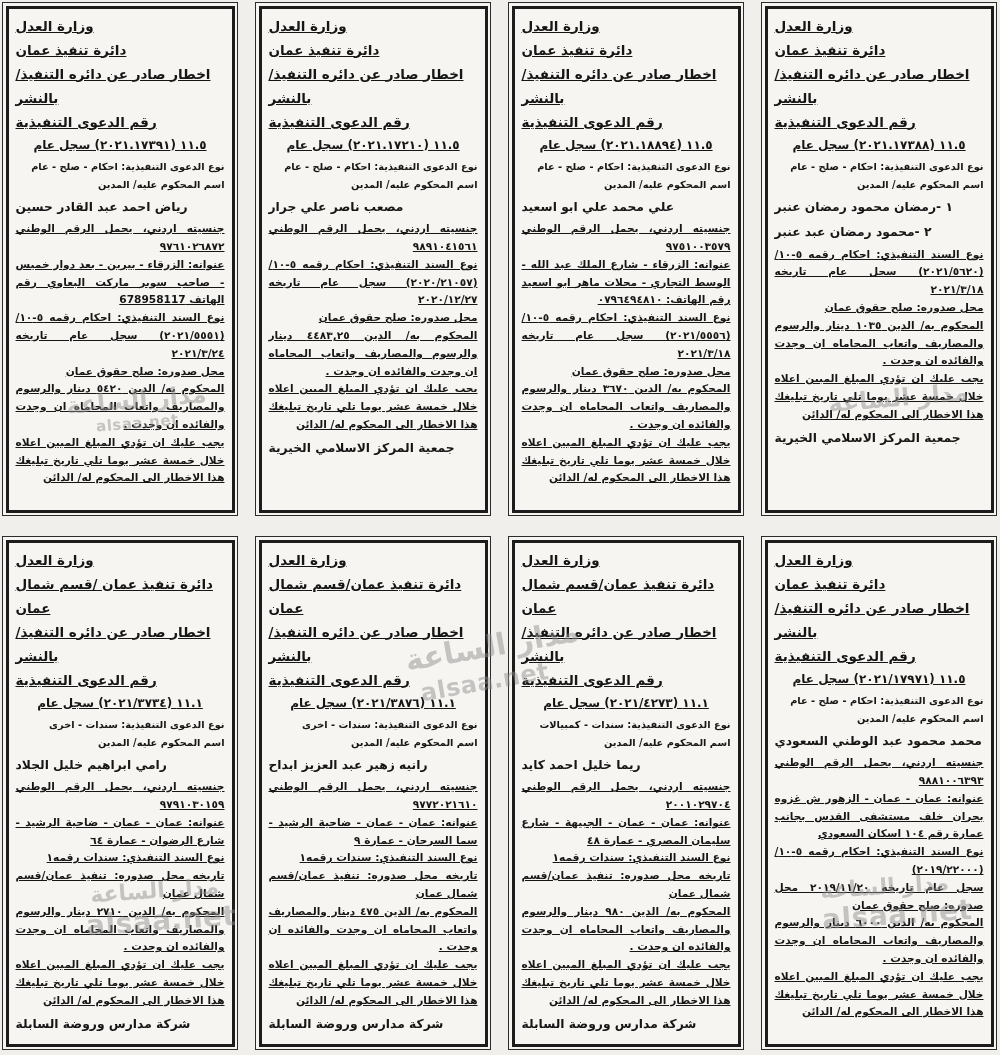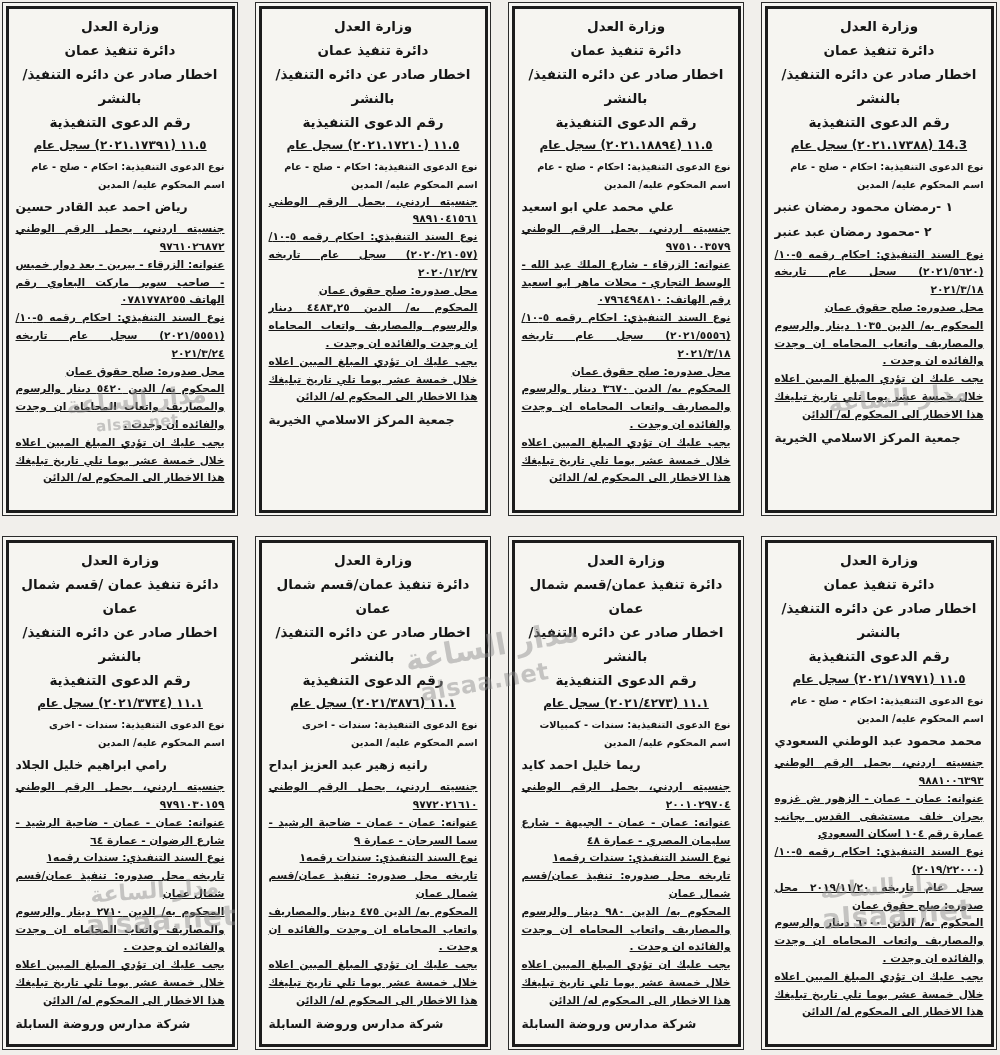--- a/index.html
+++ b/index.html
@@ -28,21 +28,21 @@
     padding:2.5px;
   }
   .notice .inner{
     box-sizing:border-box;
     height:100%;
     border:3px solid #1c1c1c;
     padding:5px 7px 4px 7px;
     overflow:hidden;
   }
   .ln{font-weight:700;}
-  .c-hdr {text-align:center;font-size:13.5px;line-height:1.78;}
+  .c-hdr {text-align:left;font-size:13.5px;line-height:1.78;text-decoration:underline;}
   .c-case{text-align:center;font-size:12px;line-height:1.65;margin:2px 0 3px 0;text-decoration:underline;}
   .c-meta{text-align:right;font-size:9.8px;line-height:1.75;}
   .c-name{text-align:left;font-size:12.3px;line-height:1.75;margin:4px 0 2px 0;}
   .c-body{text-align:justify;text-justify:inter-word;font-size:10.6px;line-height:1.68;text-decoration:underline;}
   .c-cred{text-align:left;font-size:12.3px;line-height:1.7;margin:4px 0 2px 0;}
   .wm-layer{position:absolute;inset:0;pointer-events:none;}
   .wm{
     position:absolute;
     color:#8f8f8f;opacity:.48;
     font-weight:700;white-space:nowrap;
@@ -53,21 +53,21 @@
 <body>
 
 <div class="page">
   <div class="row" id="row-top">
       <article class="notice">
         <div class="inner">
           <div class="ln c-hdr">وزارة العدل</div>
           <div class="ln c-hdr">دائرة تنفيذ عمان</div>
           <div class="ln c-hdr">اخطار صادر عن دائره التنفيذ/ بالنشر</div>
           <div class="ln c-hdr">رقم الدعوى التنفيذية</div>
-          <div class="ln c-case">14.3 (٢٠٢١.١٧٣٨٨) سجل عام</div>
+          <div class="ln c-case">١١.٥ (٢٠٢١.١٧٣٨٨) سجل عام</div>
           <div class="ln c-meta">نوع الدعوى التنفيذية: احكام - صلح - عام</div>
           <div class="ln c-meta">اسم المحكوم عليه/ المدين</div>
           <div class="ln c-name">١ -رمضان محمود رمضان عنبر</div>
           <div class="ln c-name">٢ -محمود رمضان عبد عنبر</div>
           <div class="ln c-body">نوع السند التنفيذي: احكام رقمه ٥-١٠/ (٢٠٢١/٥٦٢٠) سجل عام تاريخه ٢٠٢١/٣/١٨</div>
           <div class="ln c-body">محل صدوره: صلح حقوق عمان</div>
           <div class="ln c-body">المحكوم به/ الدين ١٠٣٥ دينار والرسوم والمصاريف واتعاب المحاماه ان وجدت والفائده ان وجدت .</div>
           <div class="ln c-body">يجب عليك ان تؤدي المبلغ المبين اعلاه خلال خمسة عشر يوما تلي تاريخ تبليغك هذا الاخطار الى المحكوم له/ الدائن</div>
           <div class="ln c-cred">جمعية المركز الاسلامي الخيرية</div>
         </div>
@@ -92,40 +92,41 @@
       </article>
       <article class="notice">
         <div class="inner">
           <div class="ln c-hdr">وزارة العدل</div>
           <div class="ln c-hdr">دائرة تنفيذ عمان</div>
           <div class="ln c-hdr">اخطار صادر عن دائره التنفيذ/ بالنشر</div>
           <div class="ln c-hdr">رقم الدعوى التنفيذية</div>
           <div class="ln c-case">١١.٥ (٢٠٢١.١٧٢١٠) سجل عام</div>
           <div class="ln c-meta">نوع الدعوى التنفيذية: احكام - صلح - عام</div>
           <div class="ln c-meta">اسم المحكوم عليه/ المدين</div>
+          <div class="ln c-name">مصعب ناصر علي جرار</div>
           <div class="ln c-body">جنسيته اردني، يحمل الرقم الوطني ٩٨٩١٠٤١٥٦١</div>
           <div class="ln c-body">نوع السند التنفيذي: احكام رقمه ٥-١٠/ (٢٠٢٠/٢١٠٥٧) سجل عام تاريخه ٢٠٢٠/١٢/٢٧</div>
           <div class="ln c-body">محل صدوره: صلح حقوق عمان</div>
           <div class="ln c-body">المحكوم به/ الدين ٤٤٨٣,٢٥ دينار والرسوم والمصاريف واتعاب المحاماه ان وجدت والفائده ان وجدت .</div>
           <div class="ln c-body">يجب عليك ان تؤدي المبلغ المبين اعلاه خلال خمسة عشر يوما تلي تاريخ تبليغك هذا الاخطار الى المحكوم له/ الدائن</div>
           <div class="ln c-cred">جمعية المركز الاسلامي الخيرية</div>
         </div>
       </article>
       <article class="notice">
         <div class="inner">
           <div class="ln c-hdr">وزارة العدل</div>
           <div class="ln c-hdr">دائرة تنفيذ عمان</div>
           <div class="ln c-hdr">اخطار صادر عن دائره التنفيذ/ بالنشر</div>
           <div class="ln c-hdr">رقم الدعوى التنفيذية</div>
           <div class="ln c-case">١١.٥ (٢٠٢١.١٧٣٩١) سجل عام</div>
           <div class="ln c-meta">نوع الدعوى التنفيذية: احكام - صلح - عام</div>
           <div class="ln c-meta">اسم المحكوم عليه/ المدين</div>
           <div class="ln c-name">رياض احمد عبد القادر حسين</div>
           <div class="ln c-body">جنسيته اردني، يحمل الرقم الوطني ٩٧٦١٠٢٦٨٧٢</div>
-          <div class="ln c-body">عنوانه: الزرقاء - بيرين - بعد دوار خميس - صاحب سوبر ماركت البعاوي رقم الهاتف ٠٧٨١٧٧٨٢٥٥</div>
+          <div class="ln c-body">عنوانه: الزرقاء - بيرين - بعد دوار خميس - صاحب سوبر ماركت البعاوي رقم الهاتف 678958117</div>
           <div class="ln c-body">نوع السند التنفيذي: احكام رقمه ٥-١٠/ (٢٠٢١/٥٥٥١) سجل عام تاريخه ٢٠٢١/٣/٢٤</div>
           <div class="ln c-body">محل صدوره: صلح حقوق عمان</div>
           <div class="ln c-body">المحكوم به/ الدين ٥٤٢٠ دينار والرسوم والمصاريف واتعاب المحاماه ان وجدت والفائده ان وجدت .</div>
           <div class="ln c-body">يجب عليك ان تؤدي المبلغ المبين اعلاه خلال خمسة عشر يوما تلي تاريخ تبليغك هذا الاخطار الى المحكوم له/ الدائن</div>
         </div>
       </article>
     </div>
   <div class="row" id="row-bottom">
       <article class="notice">
         <div class="inner">

